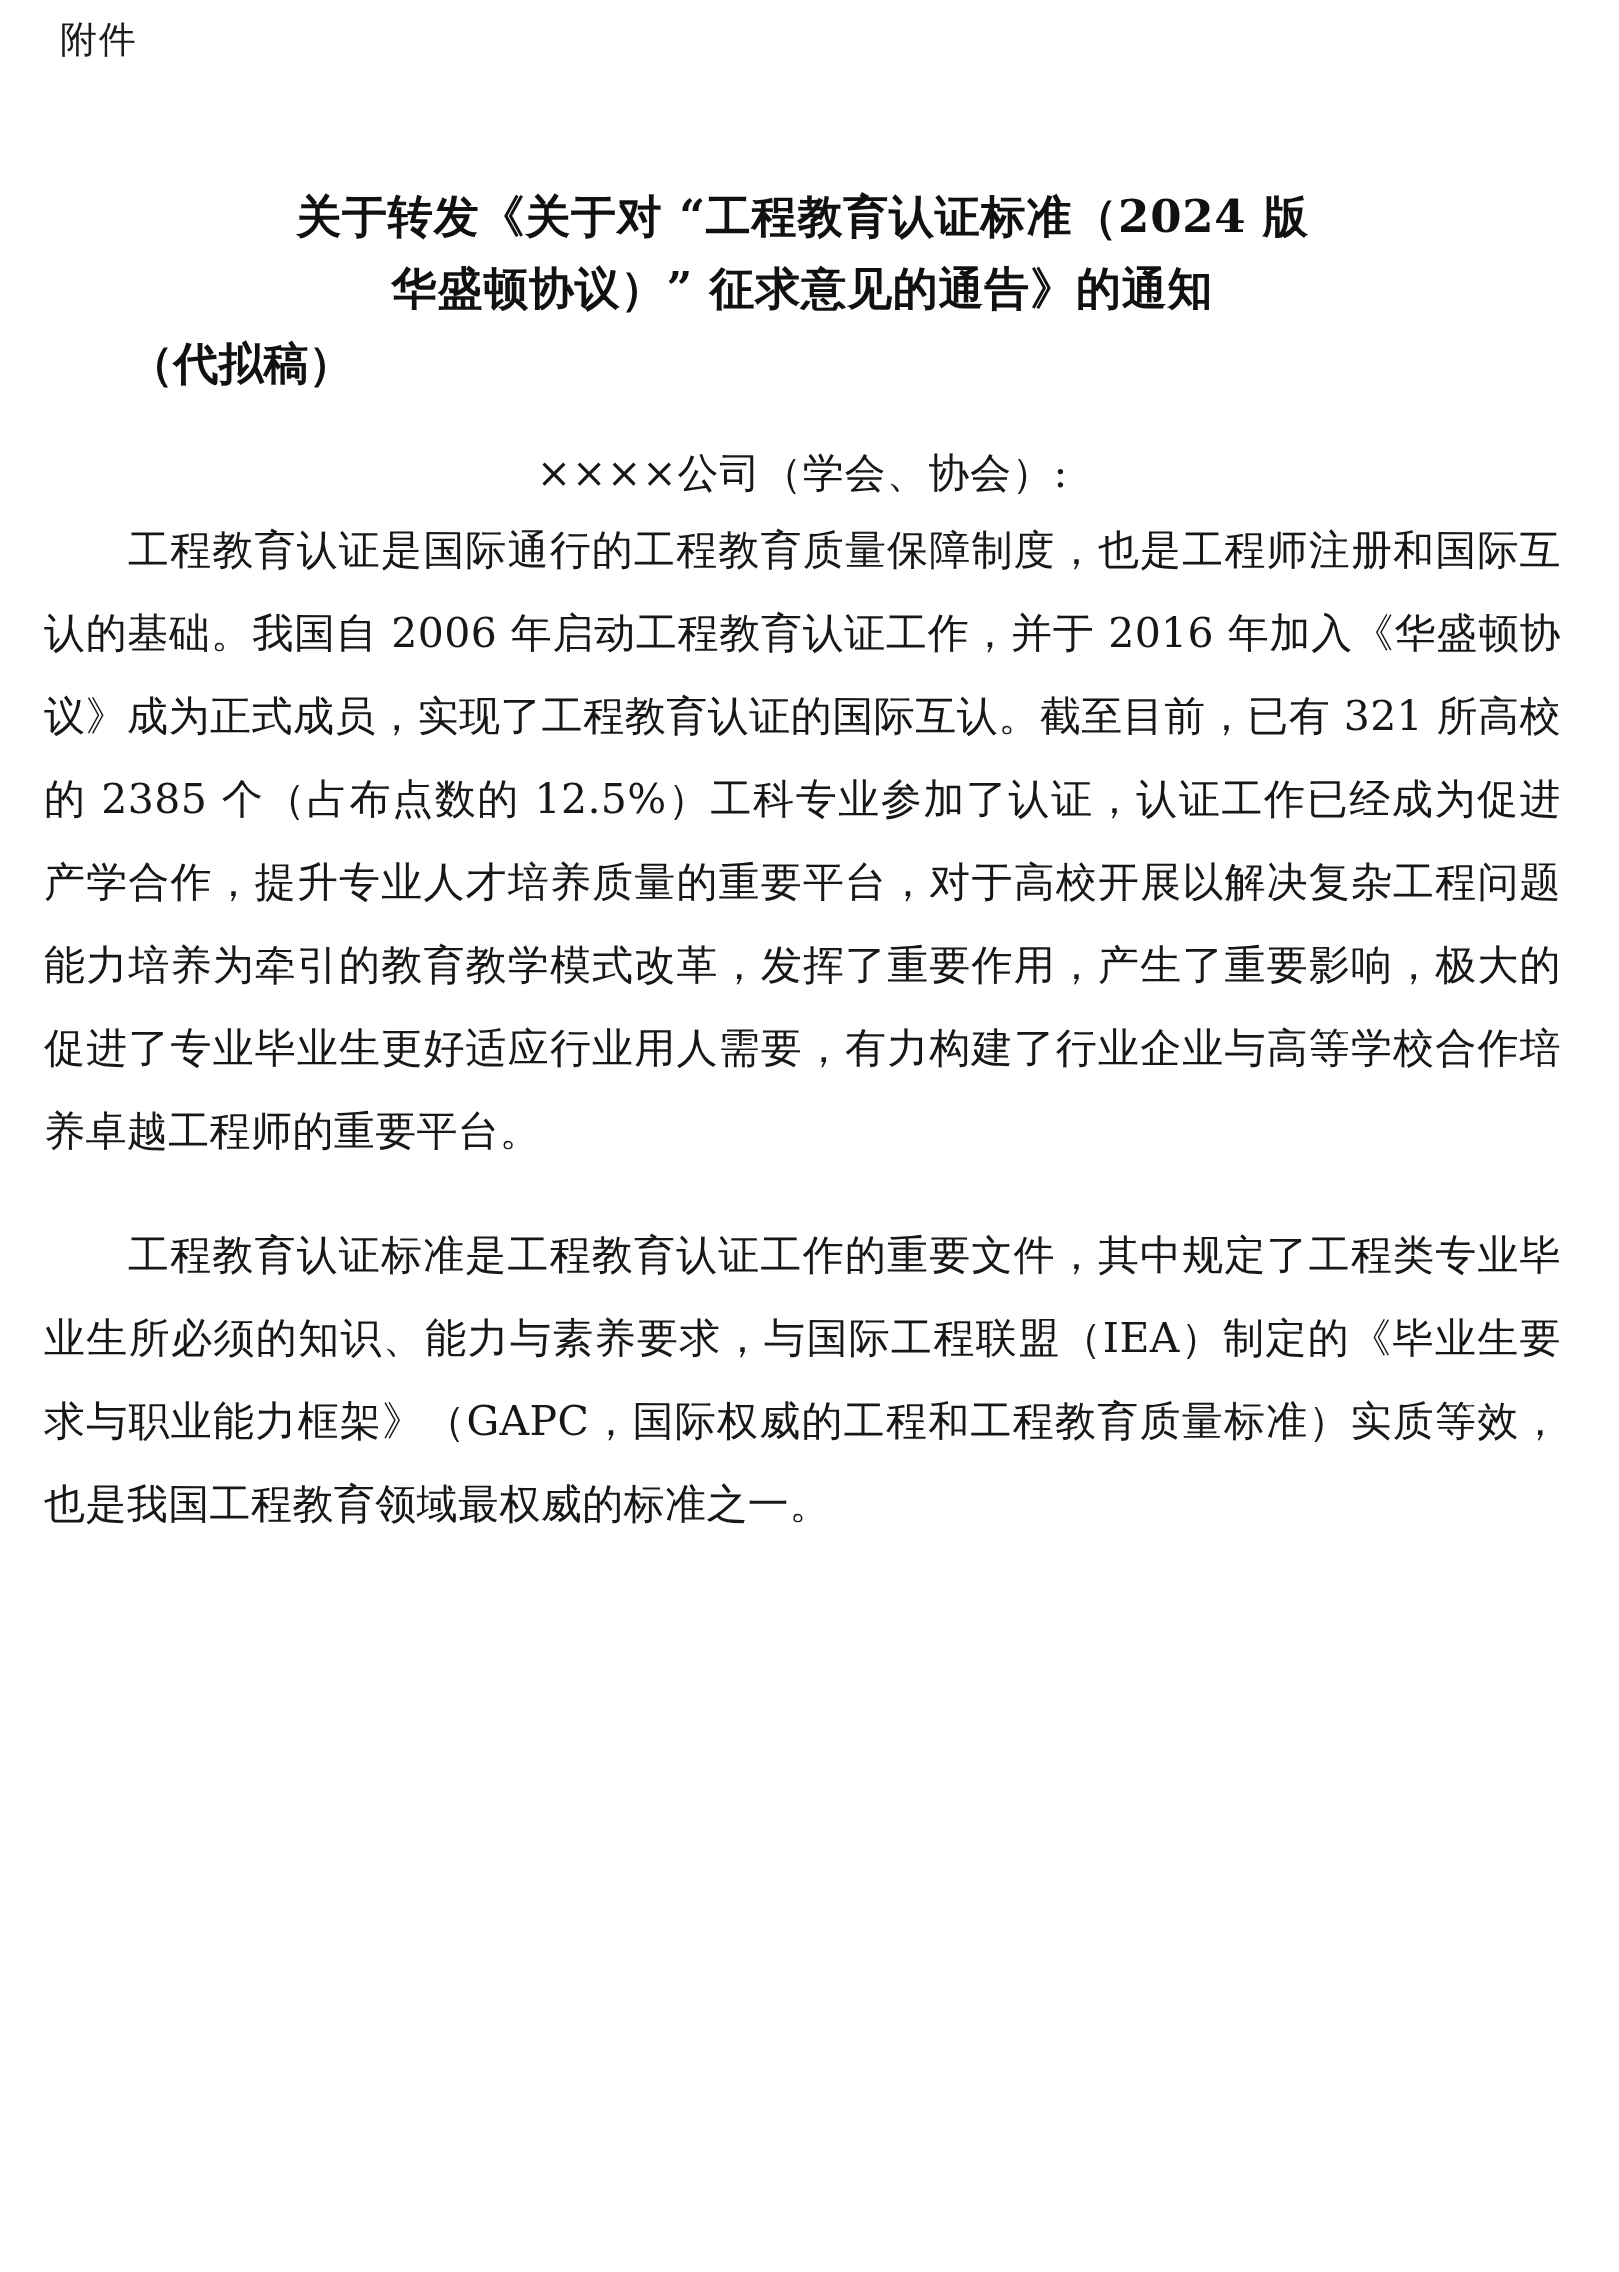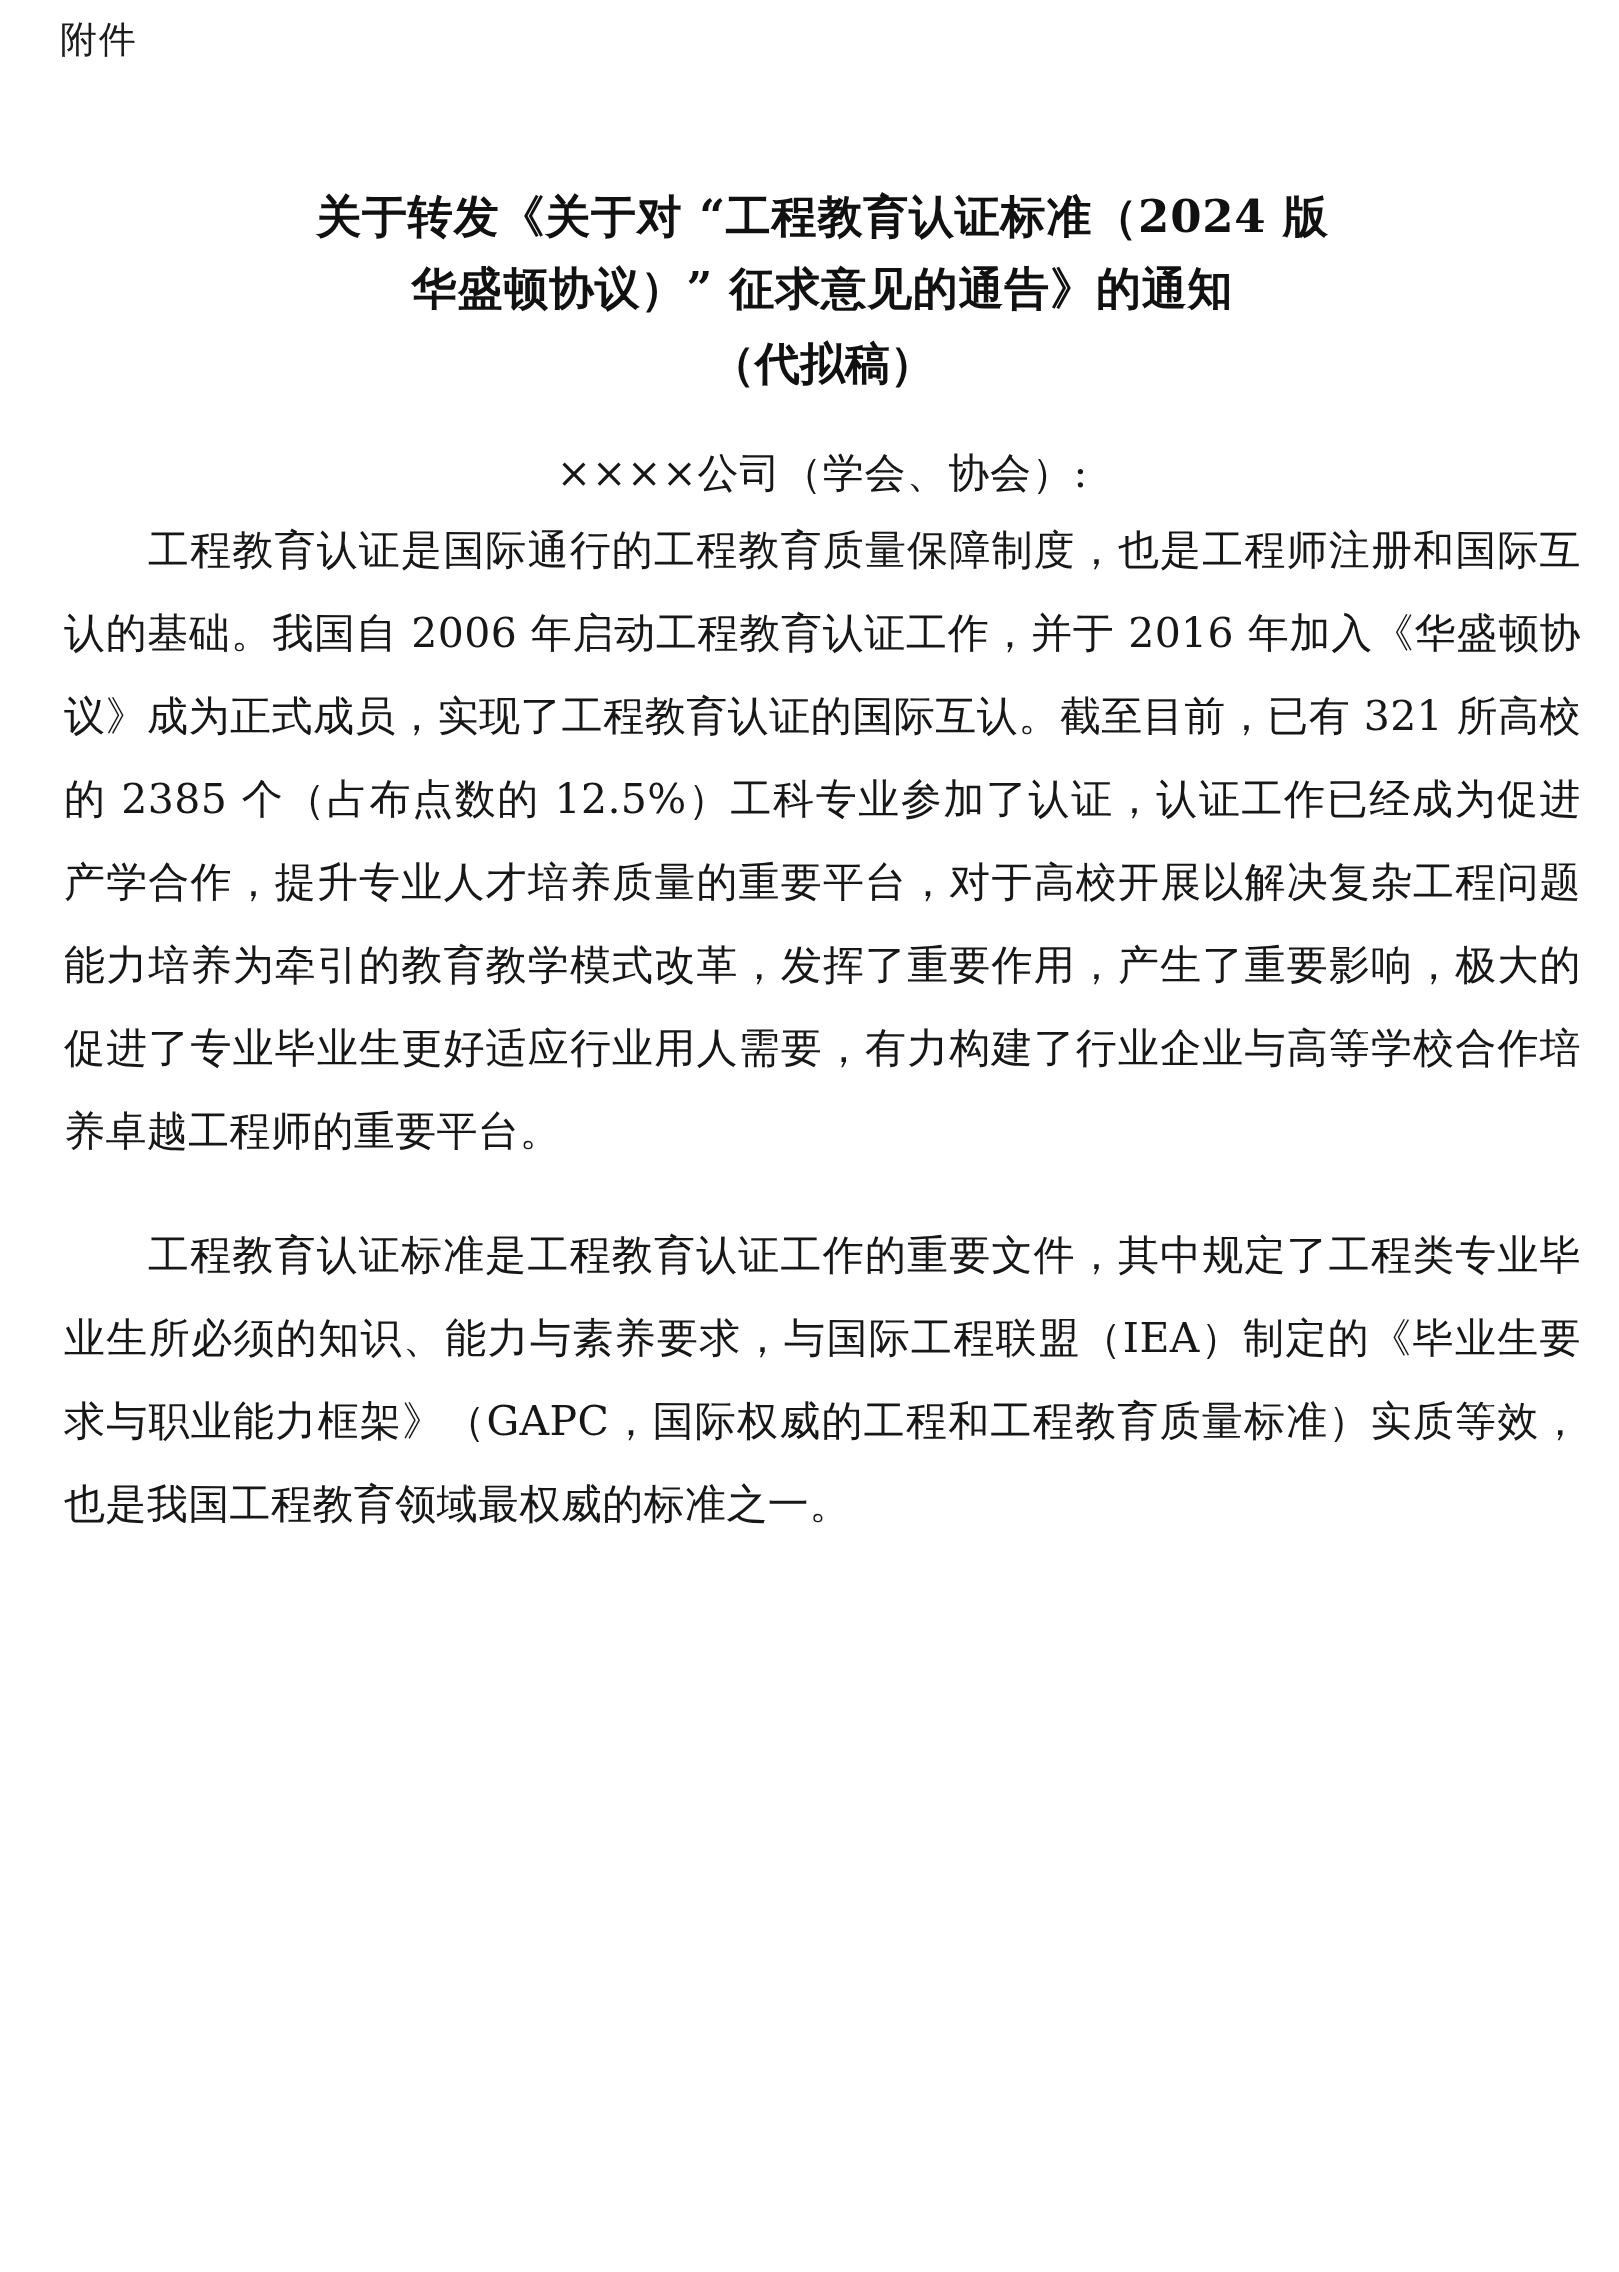--- a/index.html
+++ b/index.html
@@ -26,21 +26,21 @@
     position: absolute;
     left: 60px;
     top: 15px;
     font-size: 37px;
     letter-spacing: 1.7px;
     color: #1c1c1c;
     font-family: "DejaVu Serif", "Liberation Serif", serif;
   }
   .doc-body {
     position: absolute;
-    left: 64px;
+    left: 44px;
     top: 181px;
     width: 1517px;
   }
   .doc-title {
     margin: 0 auto;
     width: 1348px;
     text-align: center;
     font-weight: bold;
     font-size: 45px;
     line-height: 72px;
@@ -48,21 +48,21 @@
     color: #111111;
     font-family: "DejaVu Serif", "Liberation Serif", serif;
   }
   .doc-title .line {
     display: block;
     white-space: nowrap;
   }
   .doc-subtitle {
     margin: 3.4px auto 0 auto;
     width: 1348px;
-    text-align: center;
+    text-align: left;
     font-weight: bold;
     font-size: 45px;
     line-height: 72px;
     color: #111111;
   }
   .salutation {
     margin-top: 37px;
     font-size: 41px;
     line-height: 72px;
     letter-spacing: 0.8px;

